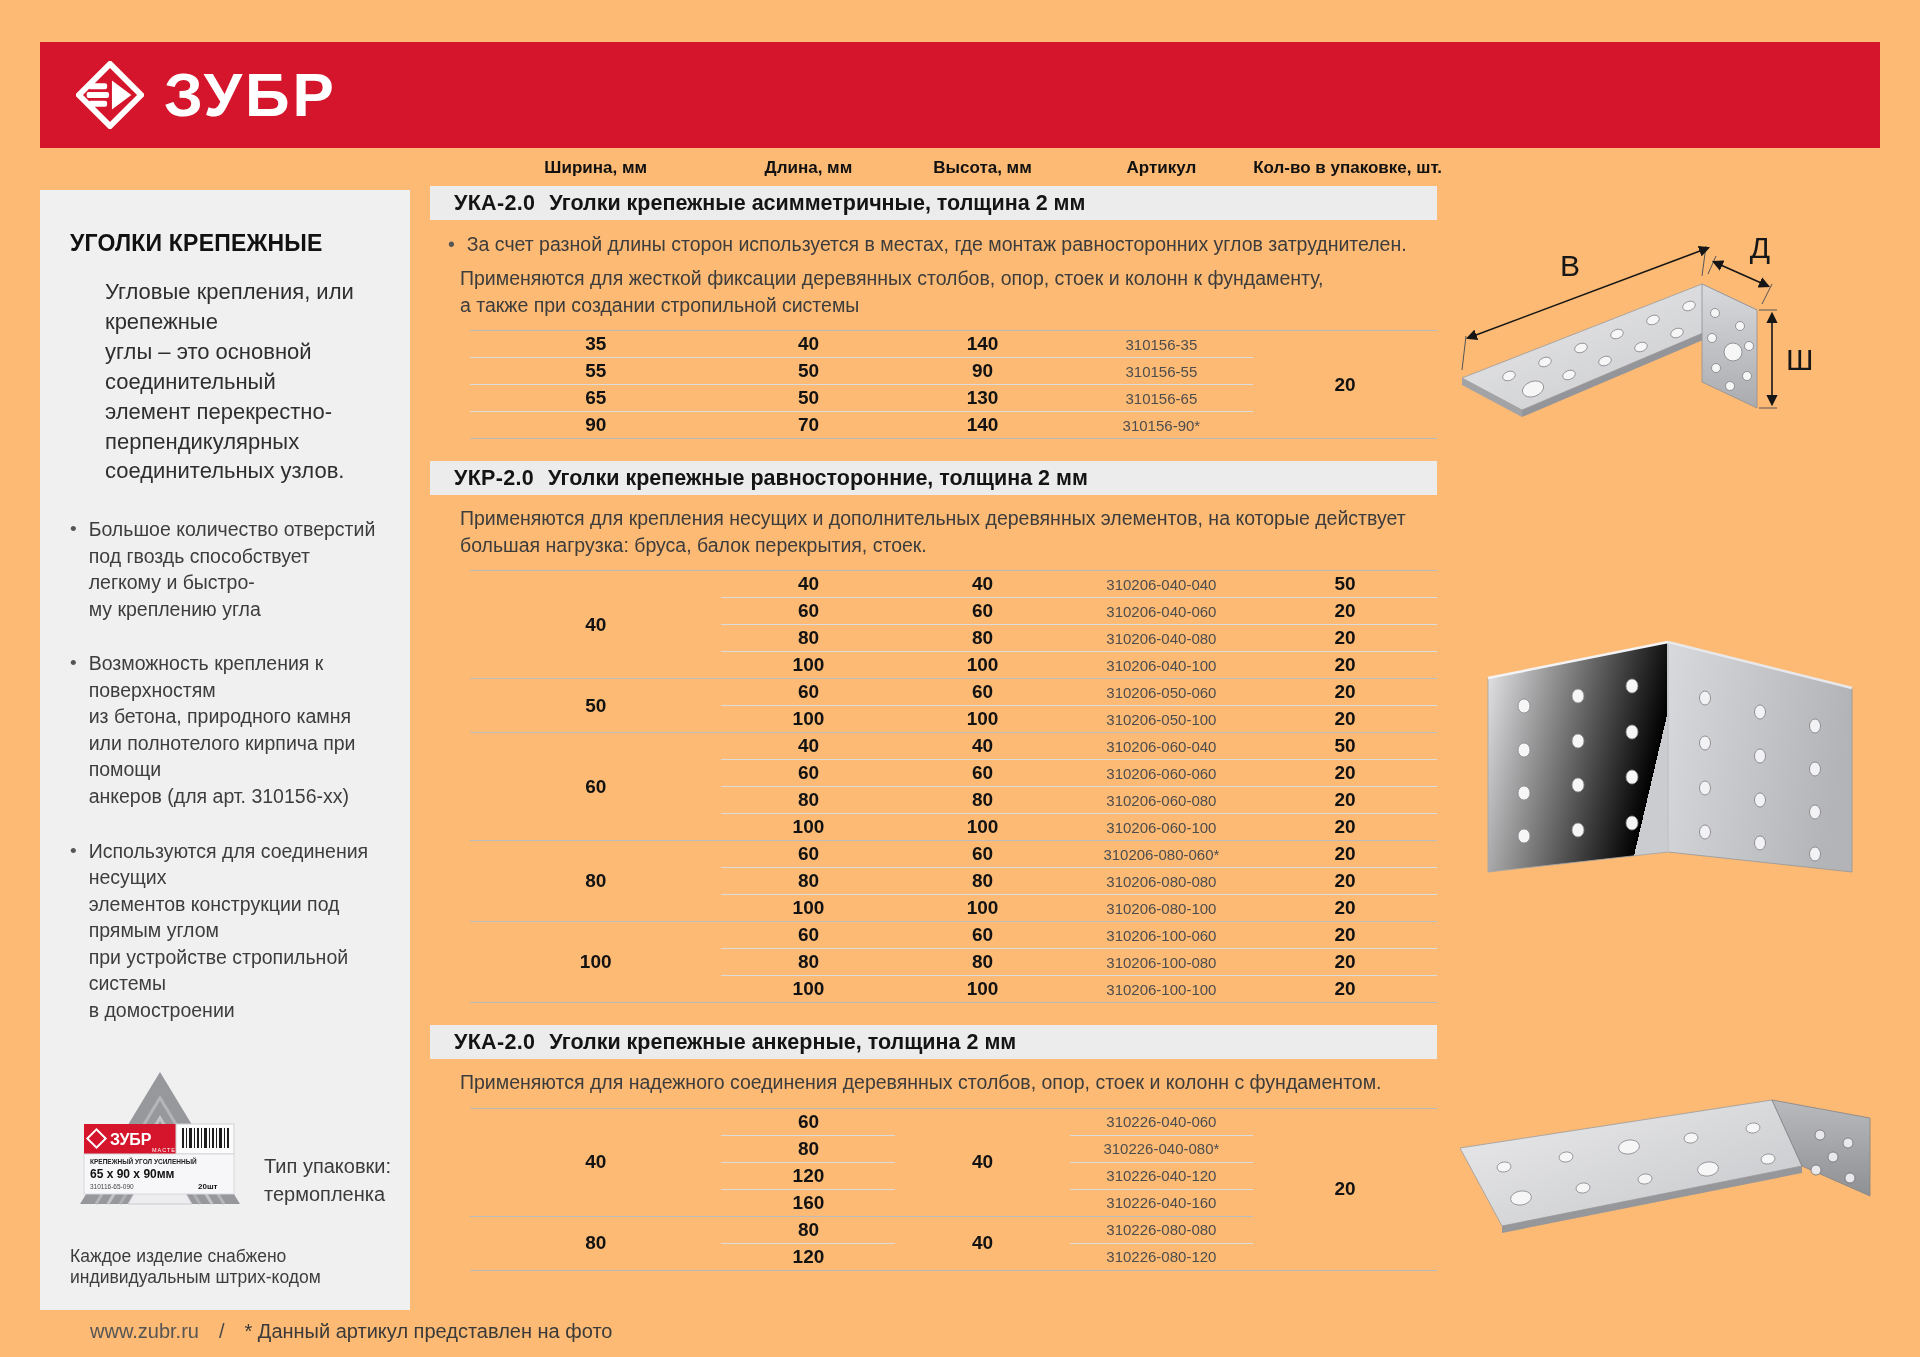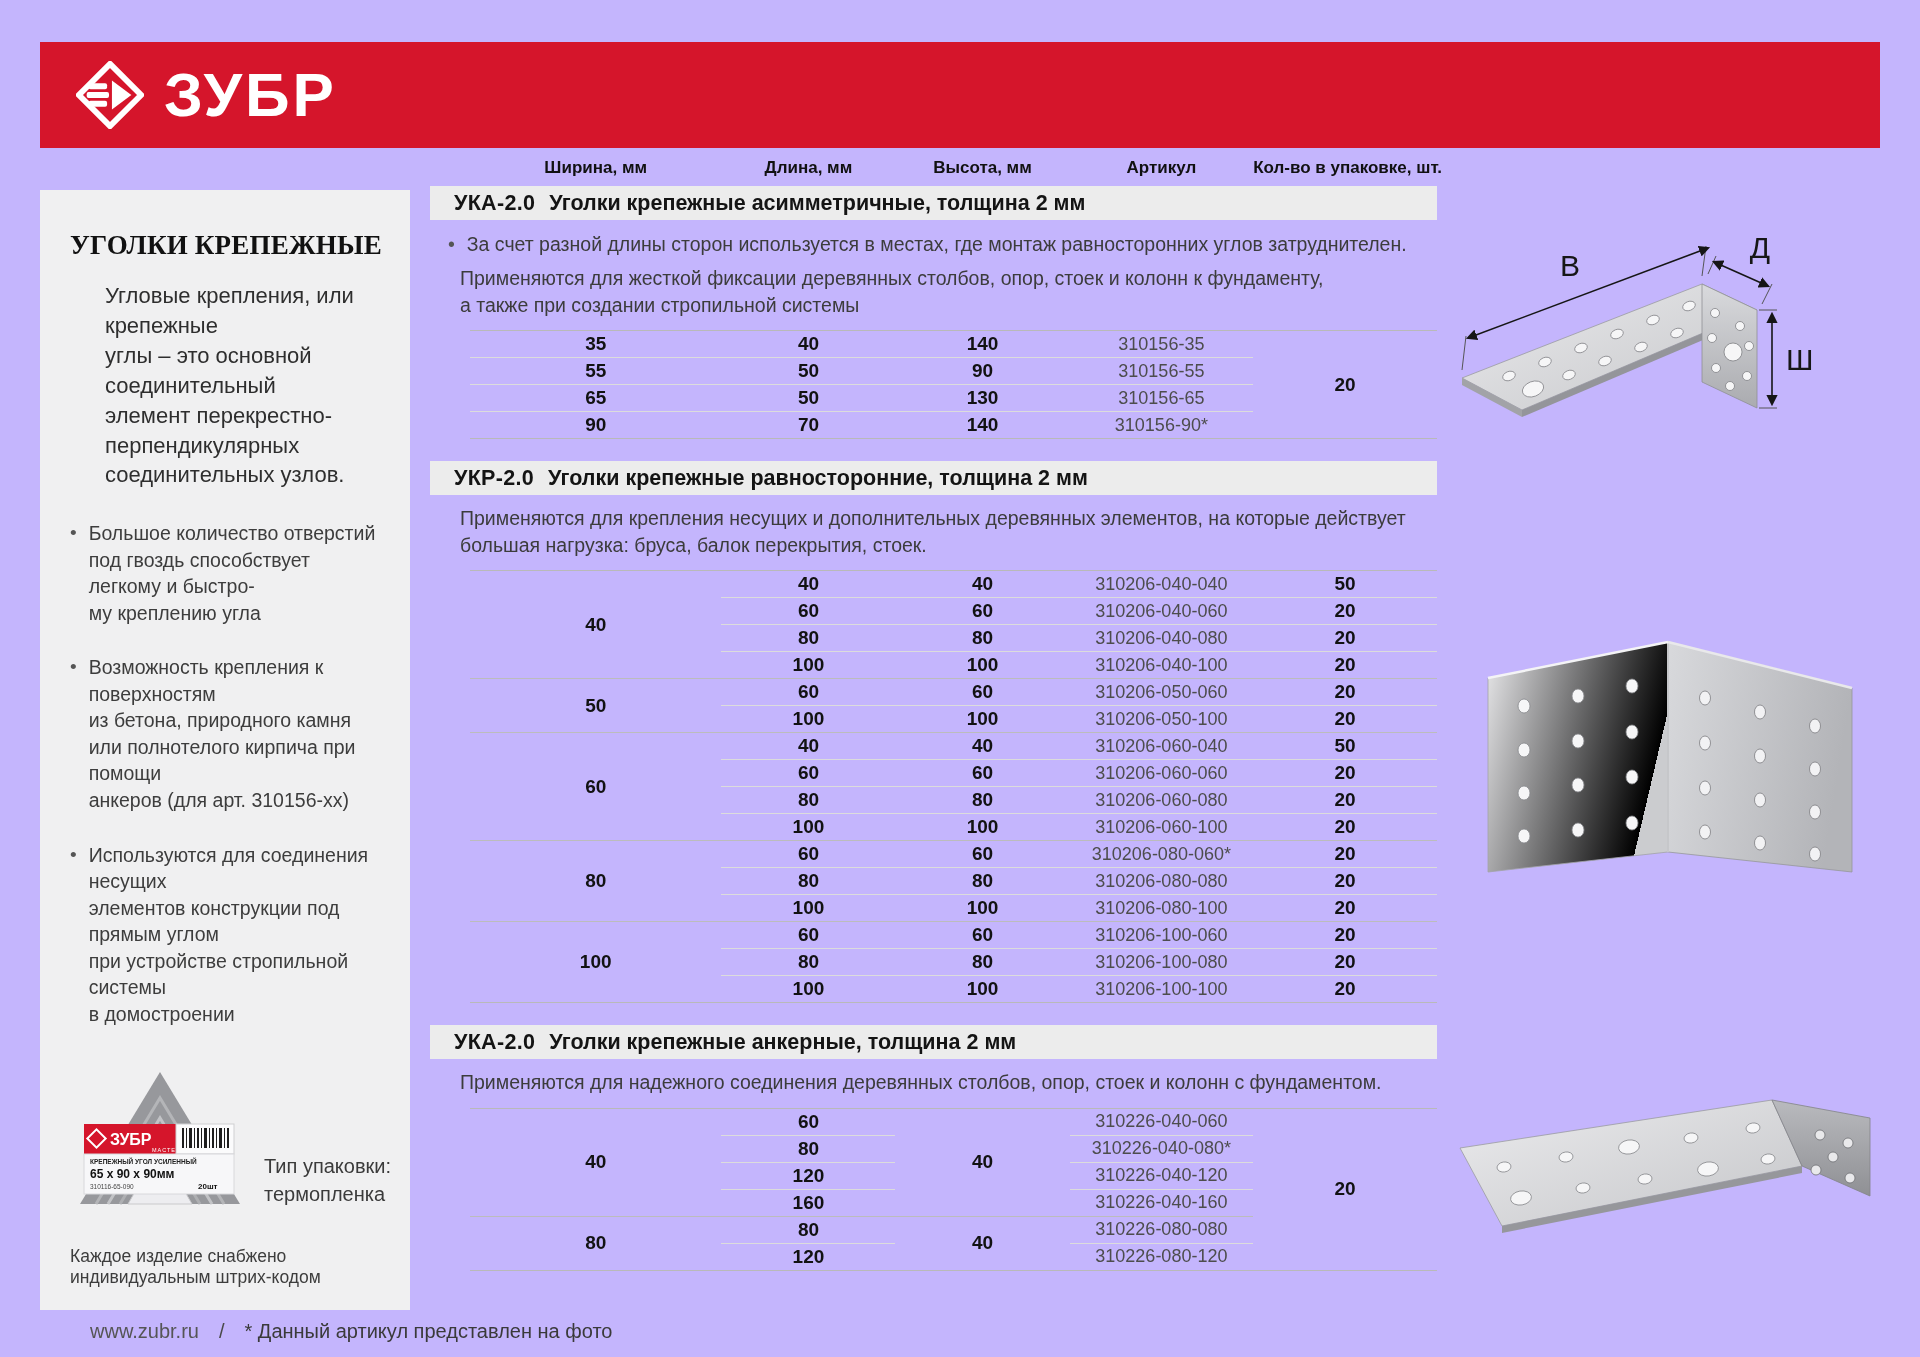--- a/index.html
+++ b/index.html
@@ -1,29 +1,29 @@
 <!DOCTYPE html>
 <html style="--brand-red: #d5152b;"><head>
 <meta charset="utf-8">
 <style>
   :root{ --brand-red:#d5152b; }
   *{margin:0;padding:0;box-sizing:border-box;}
   html,body{background:#fff;}
   body{font-family:"Liberation Sans","DejaVu Sans",sans-serif;color:#222;}
-  .page{position:relative;width:1920px;height:1357px;background:#c4b5fd;overflow:hidden;}
+  .page{position:relative;width:1920px;height:1357px;background:#fdba74;overflow:hidden;}
 
   
   .redbar{position:absolute;left:40px;top:42px;width:1840px;height:106px;
           background:var(--brand-red,#d5152b);display:flex;align-items:center;padding-left:36px;}
   .logo{display:flex;align-items:center;gap:20px;}
   .logo-text{color:#fff;font-size:62px;font-weight:800;letter-spacing:3px;line-height:1;}
 
   
   .sidebar{position:absolute;left:40px;top:190px;width:370px;height:1120px;background:#f0f0f1;padding:40px 26px 0 30px;}
-  .sb-title{font-size:27px;font-weight:800;color:#111;letter-spacing:.2px;font-family:Liberation Serif, serif;}
+  .sb-title{font-size:23px;font-weight:800;color:#111;letter-spacing:.2px;}
   .sb-intro{margin-top:20px;font-size:22px;line-height:1.36;color:#2e2e2e;white-space:pre-line;margin-left:35px;}
   .sb-list{margin-top:30px;list-style:none;display:flex;flex-direction:column;gap:28px;}
   .sb-list li{display:flex;gap:12px;font-size:19.5px;line-height:1.36;color:#3d3d3d;}
   .sb-list .dot{flex:0 0 auto;color:#555;font-size:19px;line-height:1.4;}
   .sb-list .txt{white-space:pre-line;}
   .photo-row{position:absolute;left:30px;right:16px;bottom:68px;display:flex;align-items:flex-end;gap:14px;}
   .packaging{font-size:20px;line-height:1.4;color:#3b3b3b;white-space:pre-line;padding-bottom:34px;}
   .barcode-note{position:absolute;left:30px;bottom:22px;font-size:17.5px;color:#3d3d3d;}
 
   
@@ -41,21 +41,21 @@
   .bullet-line{display:flex;gap:12px;margin:12px 0 0 18px;font-size:19.5px;color:#3c3c3c;line-height:1.3;}
   .bullet-line .dot{color:#555;}
   .desc{margin:8px 0 12px 30px;font-size:19.5px;color:#3c3c3c;line-height:1.36;white-space:pre-line;}
 
   table.ptable{width:967px;margin-left:40px;border-collapse:collapse;table-layout:fixed;
                border-top:1px solid #b9b9b9;border-bottom:1px solid #b9b9b9;margin-top:12px;}
   .ptable td{height:27px;text-align:center;vertical-align:middle;border-top:1px solid #dcdcdc;}
   .ptable tbody tr:first-child td{border-top:none;}
   .ptable tr.group-start td{border-top-color:#bcbcbc;}
   .ptable td.num{font-size:19px;font-weight:bold;color:#121212;}
-  .ptable td.art{font-size:18px;font-weight:normal;color:#4d4d4d;}
+  .ptable td.art{font-size:15px;font-weight:normal;color:#4d4d4d;}
   #t3 td{height:27px;}
   .sec2 .band,.sec3 .band{margin-top:22px;}
   .sec2 .desc,.sec3 .desc{margin-top:10px;margin-bottom:2px;}
 
   
   .images{position:absolute;left:1450px;top:155px;width:440px;height:1170px;}
   .fig{position:absolute;left:0;}
   .fig1{top:55px;}
   .fig2{top:445px;}
   .fig3{top:885px;}

